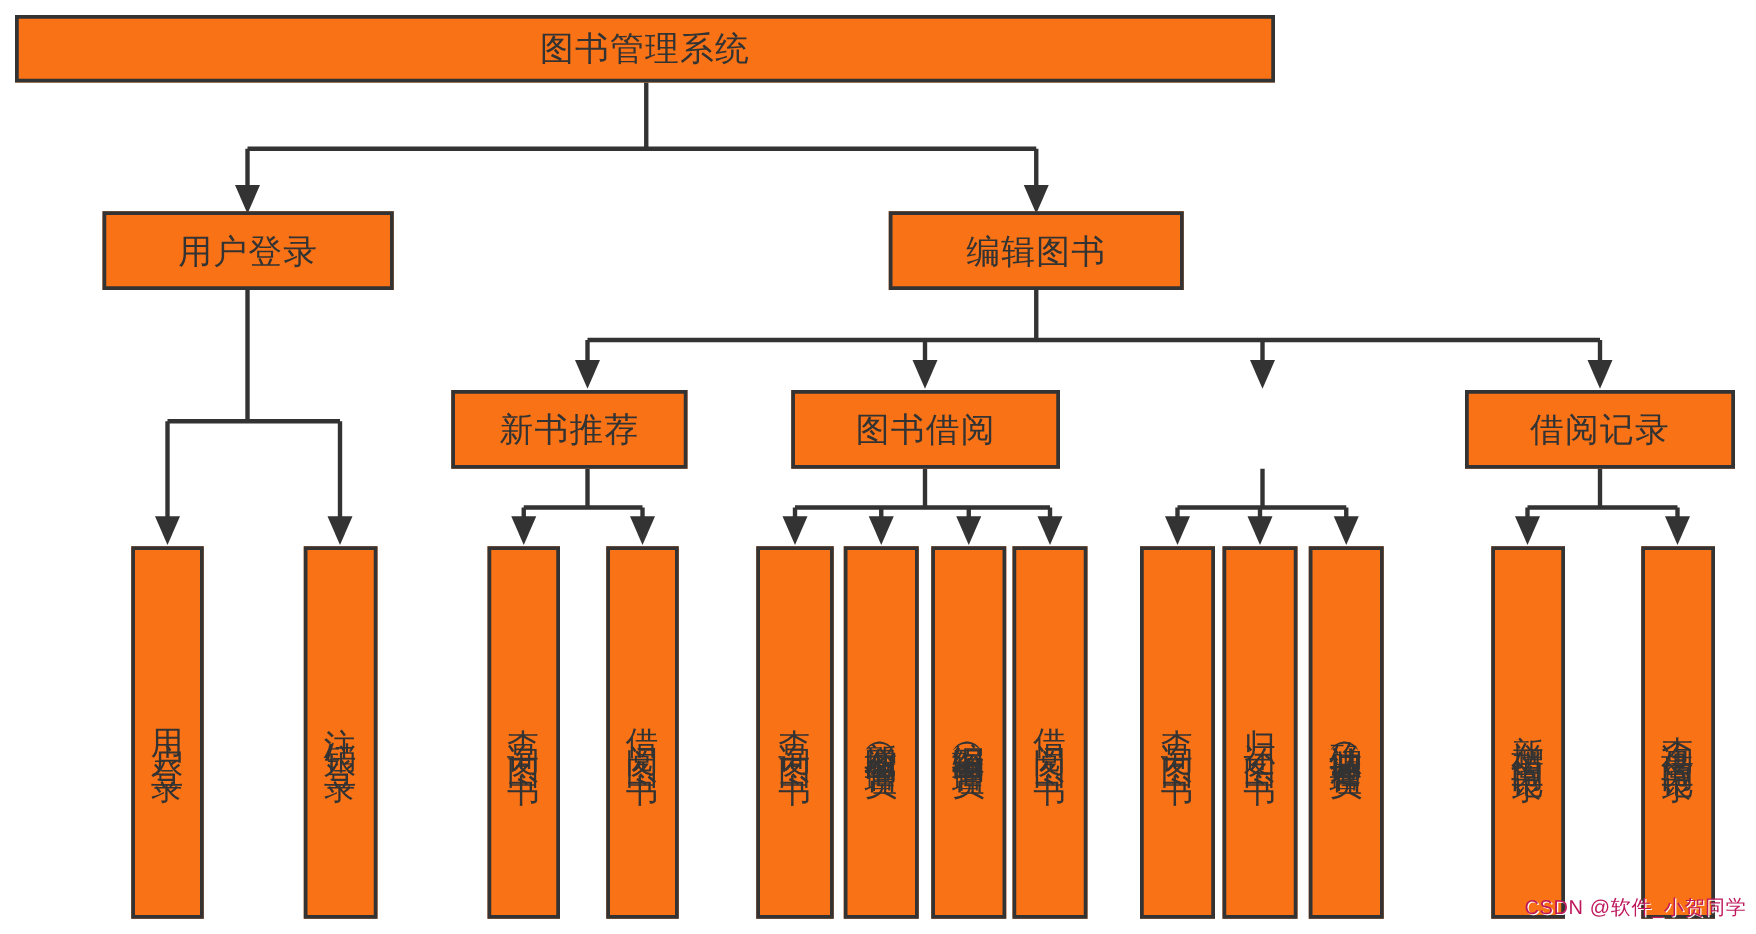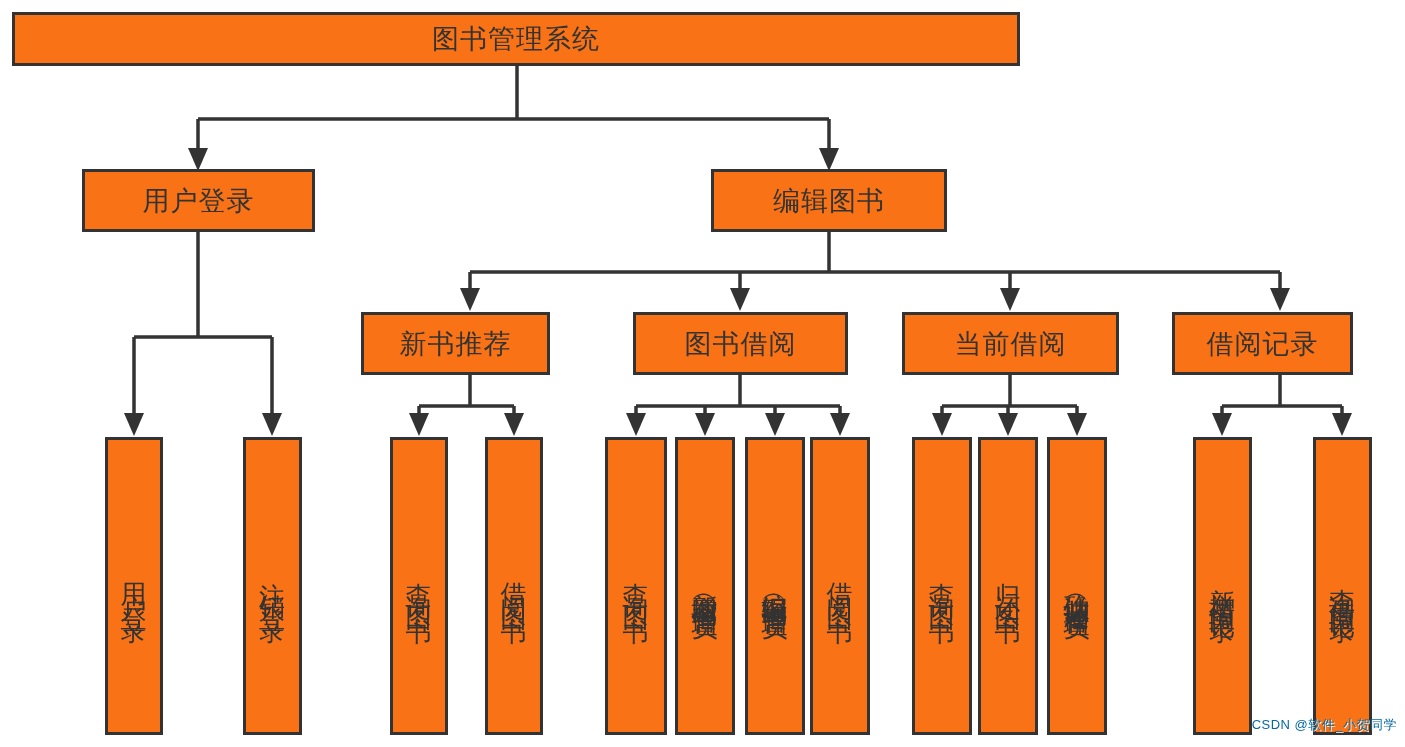--- a/index.html
+++ b/index.html
@@ -44,22 +44,22 @@
     color: #333333;
     white-space: nowrap;
   }
   .ls4 span { letter-spacing: 12px; }
   .ls6 span { letter-spacing: 6px; }
   .ls9 span { letter-spacing: 3px; }
   .watermark {
     position: absolute;
     right: 8px;
     top: 716px;
-    font-size: 13px;
-    color: #0369a1;
+    font-size: 16px;
+    color: #be185d;
     letter-spacing: 0.5px;
     text-shadow: 1px 1px 0 rgba(255,255,255,0.95);
     z-index: 5;
     white-space: nowrap;
   }
 </style>
 </head>
 <body>
 
 <div class="stage">
@@ -104,22 +104,21 @@
     </g>
   </svg>
 
   <div class="node hnode" style="left:12px; top:12px; width:1008px; height:54px;">图书管理系统</div>
 
   <div class="node hnode" style="left:82px; top:169px; width:233px; height:63px;">用户登录</div>
   <div class="node hnode" style="left:711px; top:169px; width:236px; height:63px;">编辑图书</div>
 
   <div class="node hnode" style="left:361px; top:312px; width:189px; height:63px;">新书推荐</div>
   <div class="node hnode" style="left:633px; top:312px; width:215px; height:63px;font-family:Liberation Serif, serif;">图书借阅</div>
-  <div class="node hnode" style="left:902px; top:312px; width:217px; height:63px;">当前借阅</div>
-  <div class="node hnode" style="left:1172px; top:312px; width:181px; height:63px;">借阅记录</div>
+  <div class="node hnode" style="left:1172px; top:312px; width:216px; height:63px;">借阅记录</div>
 
   <div class="node vnode ls4" style="left:105px; top:437px; width:58px; height:298px;">
     <span>用户登录</span>
   </div>
   <div class="node vnode ls4" style="left:243px; top:437px; width:59px; height:298px;">
     <span>注销登录</span>
   </div>
 
   <div class="node vnode ls4" style="left:390px; top:437px; width:58px; height:298px;">
     <span>查询图书</span>

